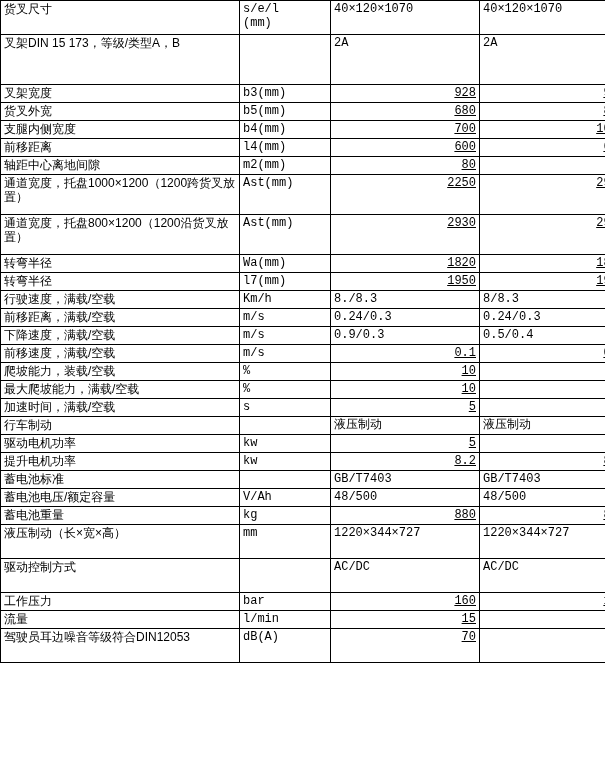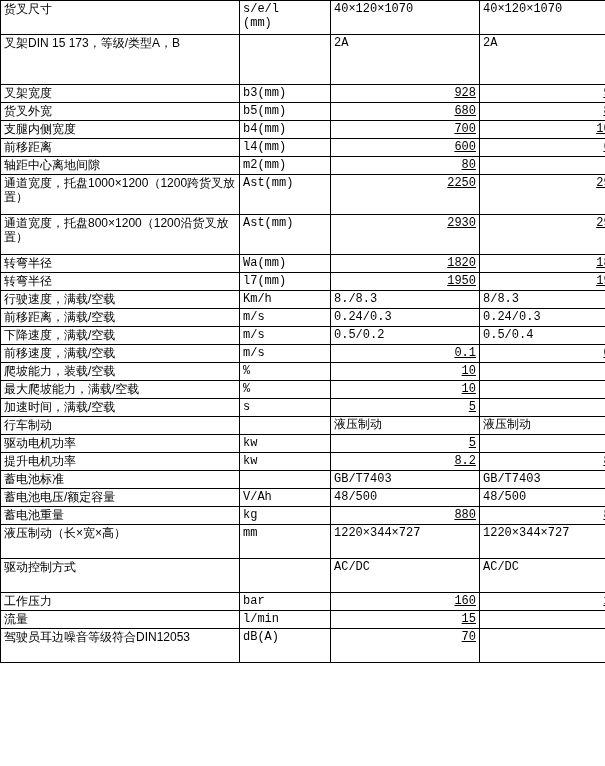--- a/index.html
+++ b/index.html
@@ -137,21 +137,21 @@
       </tr>
       <tr class="row-n">
         <td class="c-label">前移距离，满载/空载</td>
         <td class="c-unit">m/s</td>
         <td class="c-val txt">0.24/0.3</td>
         <td class="c-val txt">0.24/0.3</td>
       </tr>
       <tr class="row-n">
         <td class="c-label">下降速度，满载/空载</td>
         <td class="c-unit">m/s</td>
-        <td class="c-val txt">0.5/0.2</td>
+        <td class="c-val txt">0.9/0.3</td>
         <td class="c-val txt">0.5/0.4</td>
       </tr>
       <tr class="row-n">
         <td class="c-label">前移速度，满载/空载</td>
         <td class="c-unit">m/s</td>
         <td class="c-val num">0.1</td>
         <td class="c-val num">0.1</td>
       </tr>
       <tr class="row-n">
         <td class="c-label">爬坡能力，装载/空载</td>

